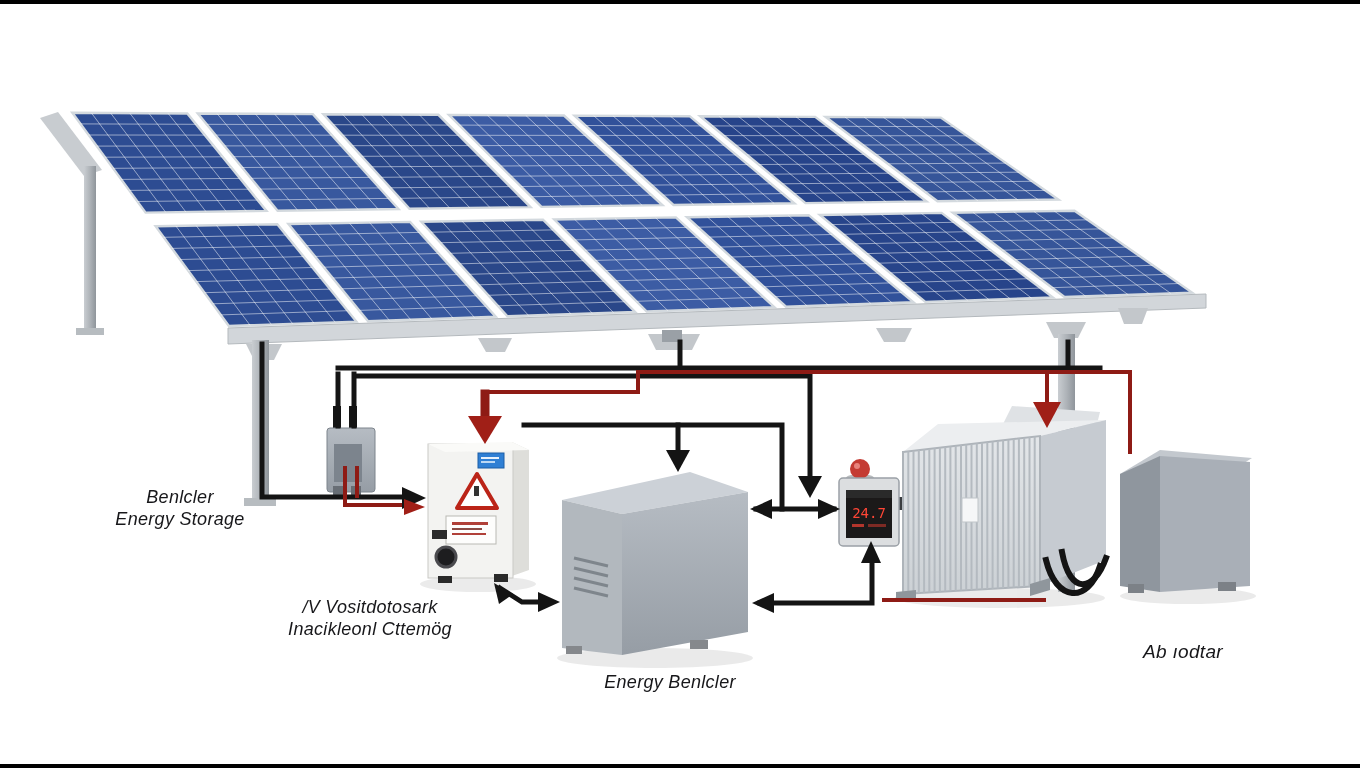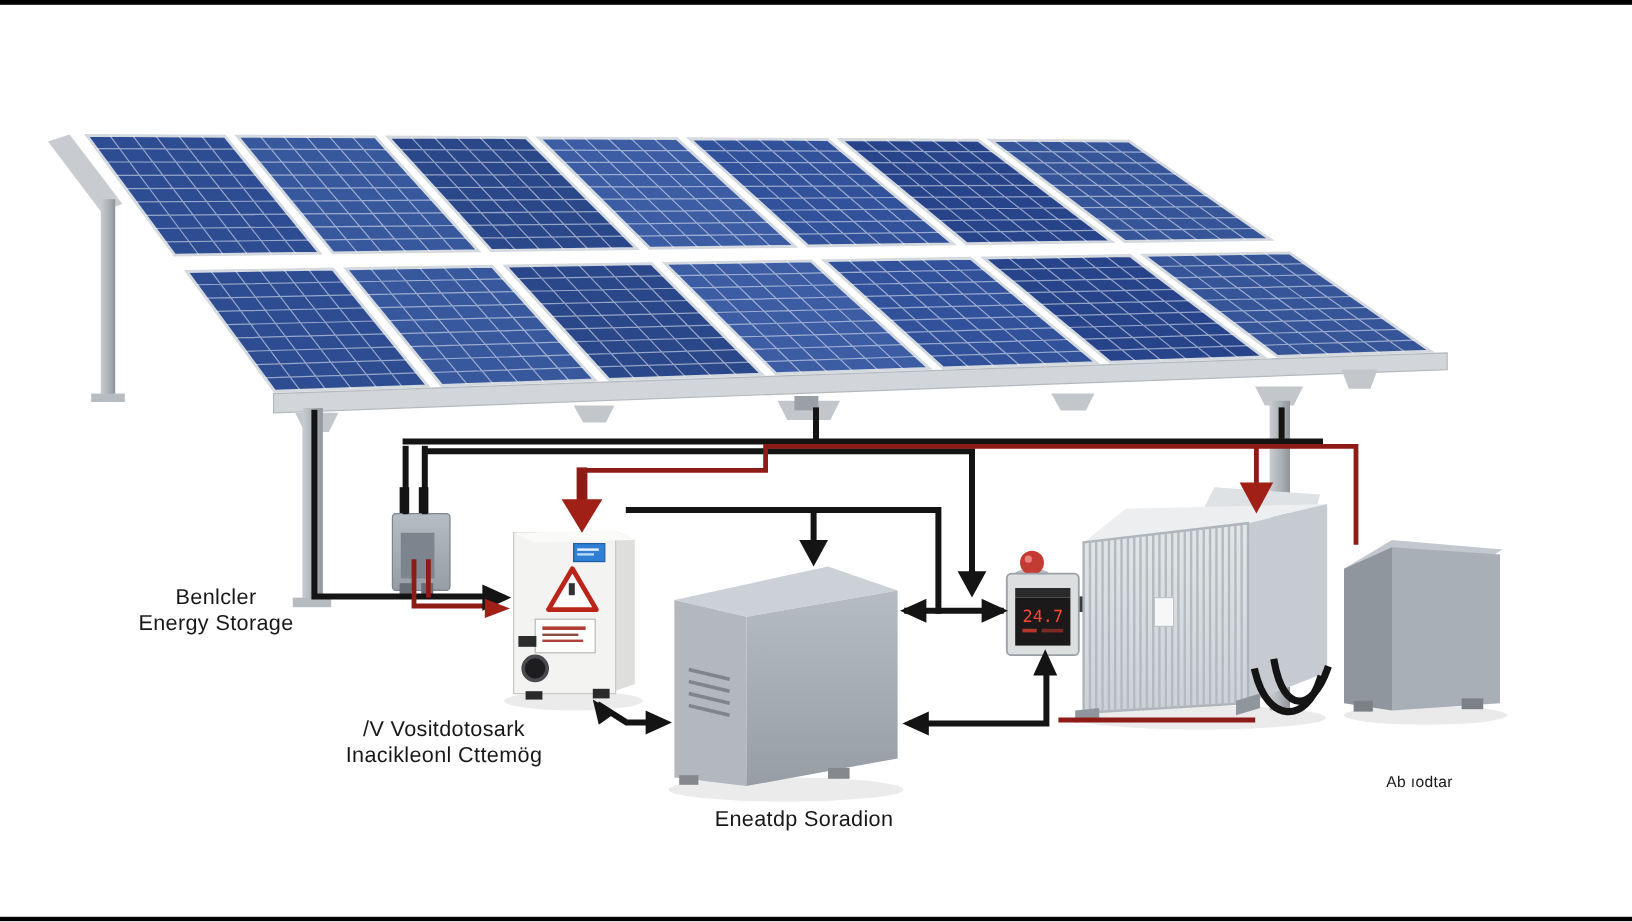--- a/index.html
+++ b/index.html
@@ -1,20 +1,20 @@
 <!DOCTYPE html>
 <html><head>
 <meta charset="utf-8">
 <style>
   html,body{margin:0;padding:0;background:#ffffff;}
   #stage{position:relative;width:1360px;height:768px;overflow:hidden;background:#ffffff;
          font-family:"Liberation Sans",sans-serif;}
   .edge-bar{position:absolute;left:0;width:1360px;height:4px;background:#000;}
   .lbl{position:absolute;text-align:center;color:#17171a;font-size:18px;line-height:22px;
-       letter-spacing:.3px;font-family:"Liberation Sans",sans-serif;}
+       letter-spacing:.3px;font-family:"Liberation Sans",sans-serif;font-style:italic;}
   .lbl span{display:block;}
   svg{position:absolute;left:0;top:0;}
 </style>
 </head>
 <body>
 
 <div id="stage">
   <div class="edge-bar" style="top:0"></div>
   <div class="edge-bar" style="bottom:0"></div>
 
@@ -236,18 +236,18 @@
 
   <div class="lbl" style="left:60px;top:486px;width:240px">
     <span>Benlcler</span>
     <span>Energy Storage</span>
   </div>
   <div class="lbl" style="left:245px;top:596px;width:250px">
     <span>/V Vositdotosark</span>
     <span>Inacikleonl Cttemög</span>
   </div>
   <div class="lbl" style="left:550px;top:671px;width:240px">
-    <span>Eneatdp Soradion</span>
-  </div>
-  <div class="lbl" style="left:1083px;top:641px;width:200px;font-size:13px">
+    <span>Energy Benlcler</span>
+  </div>
+  <div class="lbl" style="left:1083px;top:641px;width:200px;font-size:19px">
     <span>Ab ıodtar</span>
   </div>
 </div>
 
 </body></html>

